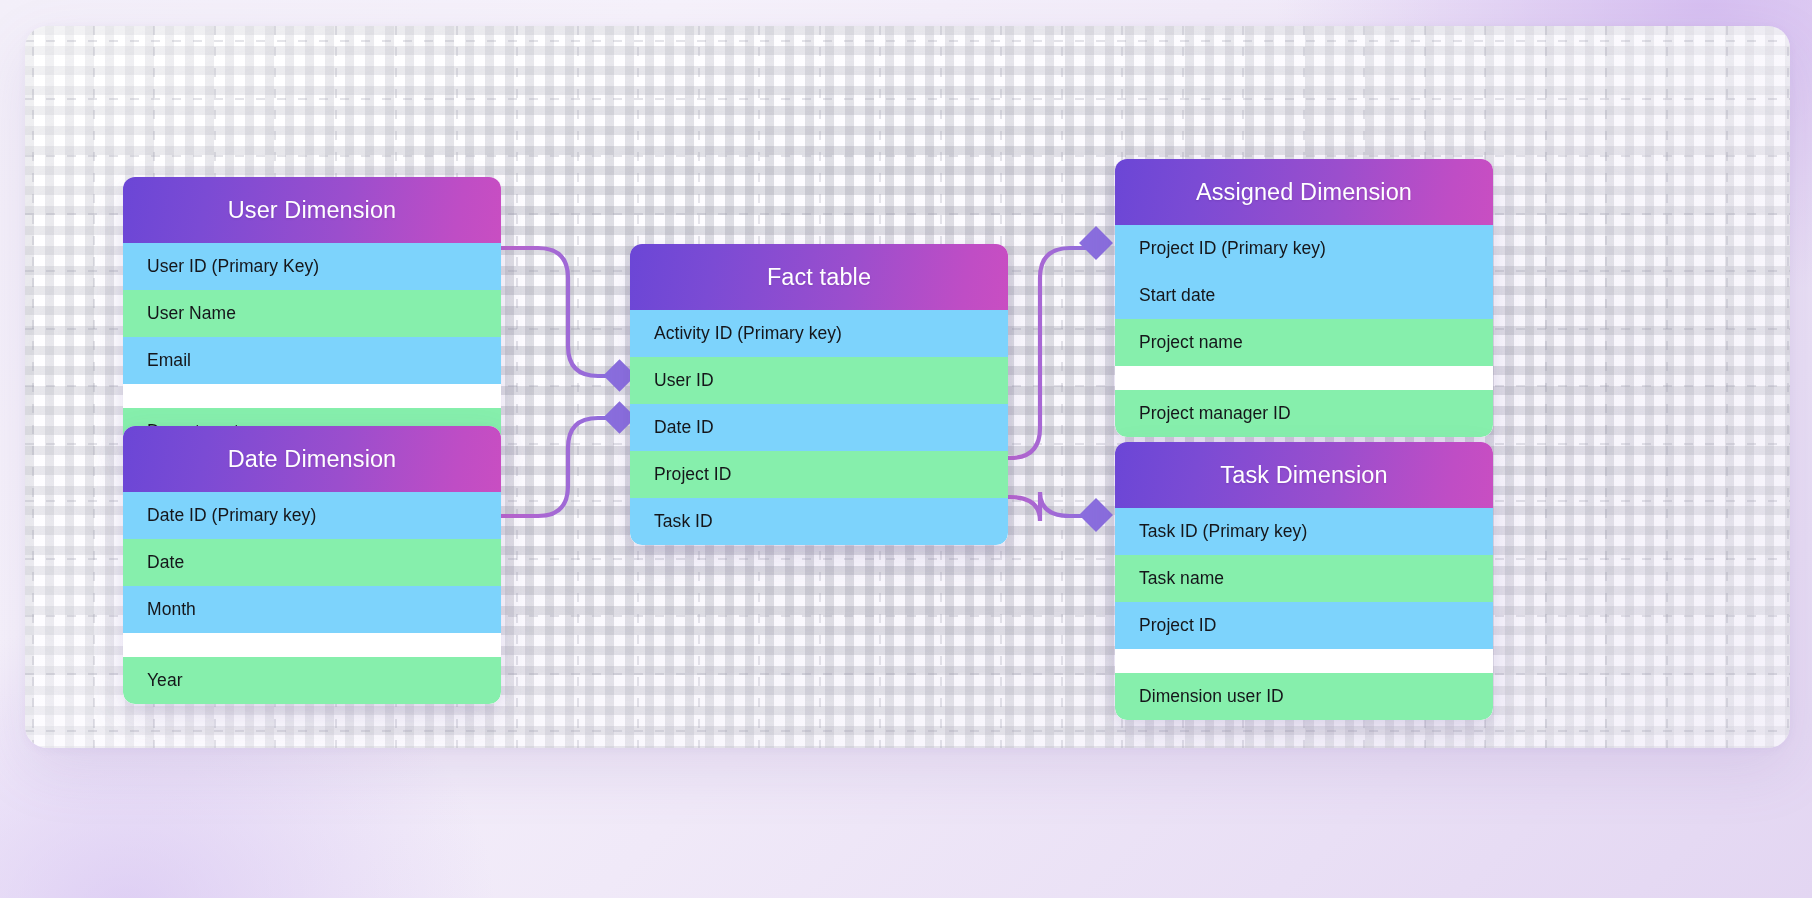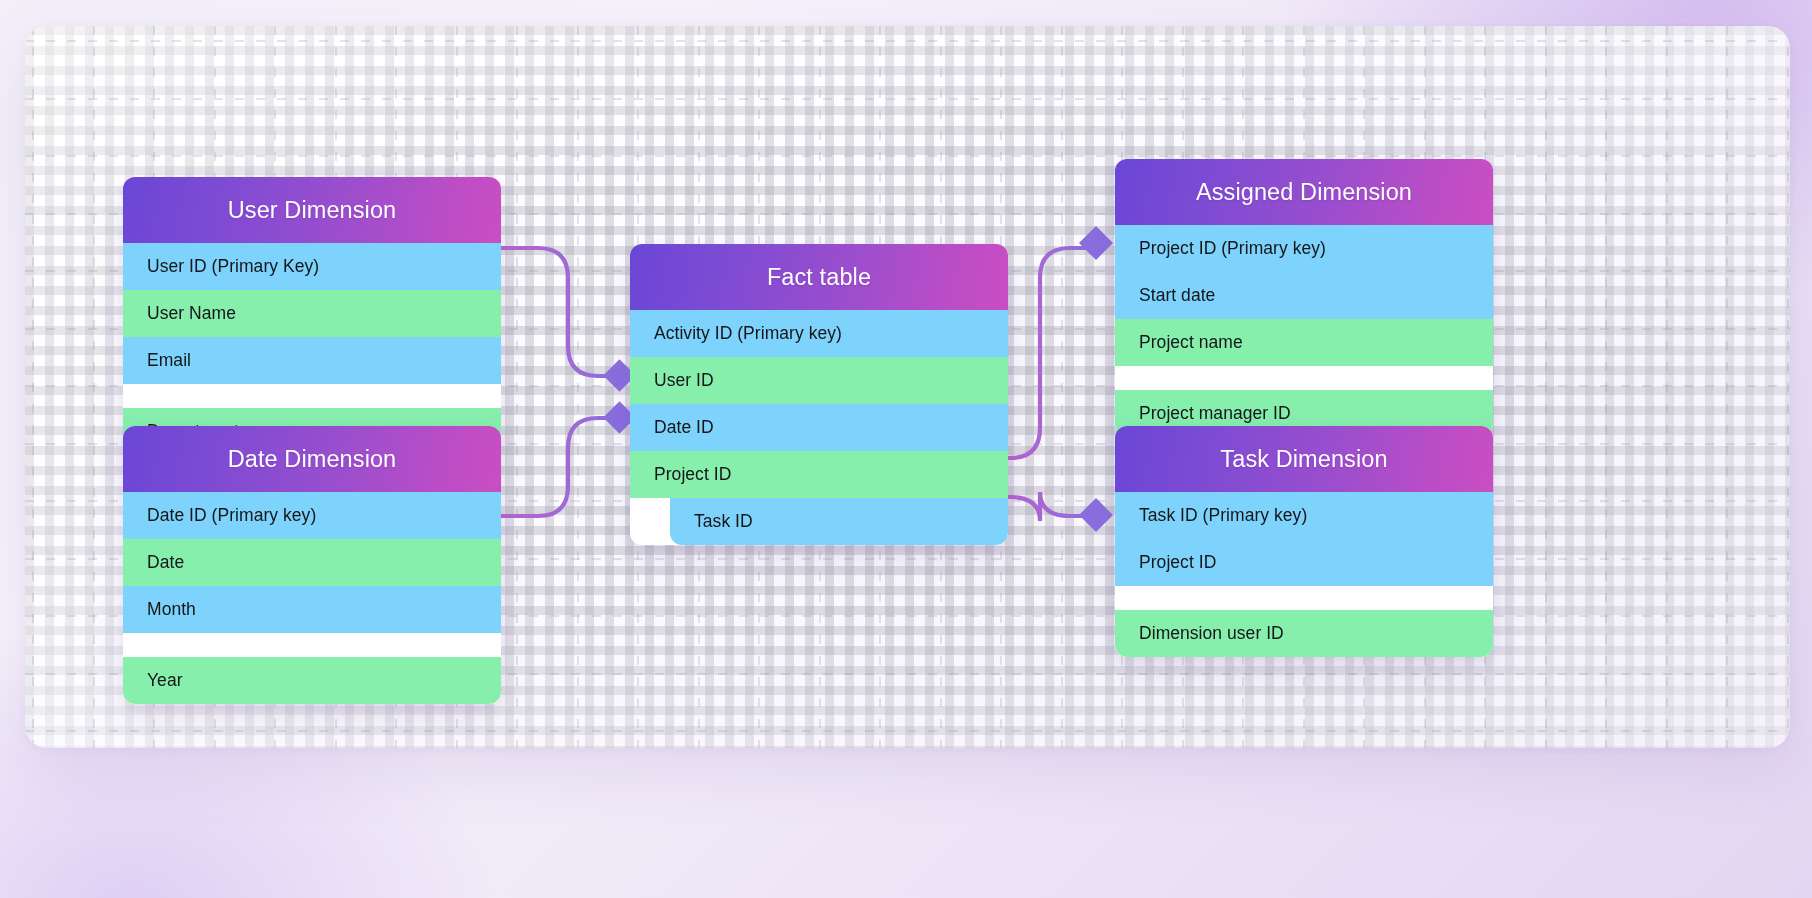--- a/index.html
+++ b/index.html
@@ -122,28 +122,28 @@
     display: flex;
     align-items: center;
     padding-left: 24px;
     font-size: 17.5px;
     color: #15161a;
     letter-spacing: 0.05px;
   }
   .row.odd  { background: #7dd3fc; }
   .row.even { background: #86efac; }
   .row:last-child.even { border-radius: 0 0 12px 12px; margin-top: 24px; }
-  .row:last-child.odd  { border-radius: 0 0 12px 12px; margin-left: 40px; }
+  .row:last-child.odd  { border-radius: 0 0 12px 12px; }
 
   
   #tbl-user     { left: 98px;  top: 151px; }
   #tbl-date     { left: 98px;  top: 400px; }
   #tbl-fact     { left: 605px; top: 218px; }
   #tbl-project  { left: 1090px; top: 133px; }
-  #tbl-task     { left: 1090px; top: 400px; }
+  #tbl-task     { left: 1090px; top: 416px; }
 </style>
 </head>
 <body>
 
 <div class="bg-tint-tr"></div>
 <div class="bg-tint-bl"></div>
 
 <div id="canvas">
 
   <div id="grid"></div>
@@ -269,18 +269,19 @@
       <div class="row odd">Start date</div>
       <div class="row even">Project name</div>
       <div class="row even">Project manager ID</div>
     </div>
   </div>
 
   <div class="table" id="tbl-task">
     <div class="table-header">Task Dimension</div>
     <div class="table-rows">
       <div class="row odd">Task ID (Primary key)</div>
+      <div class="row even">Task name</div>
       <div class="row odd">Project ID</div>
       <div class="row even">Dimension user ID</div>
     </div>
   </div>
 
 </div>
 
 </body></html>

